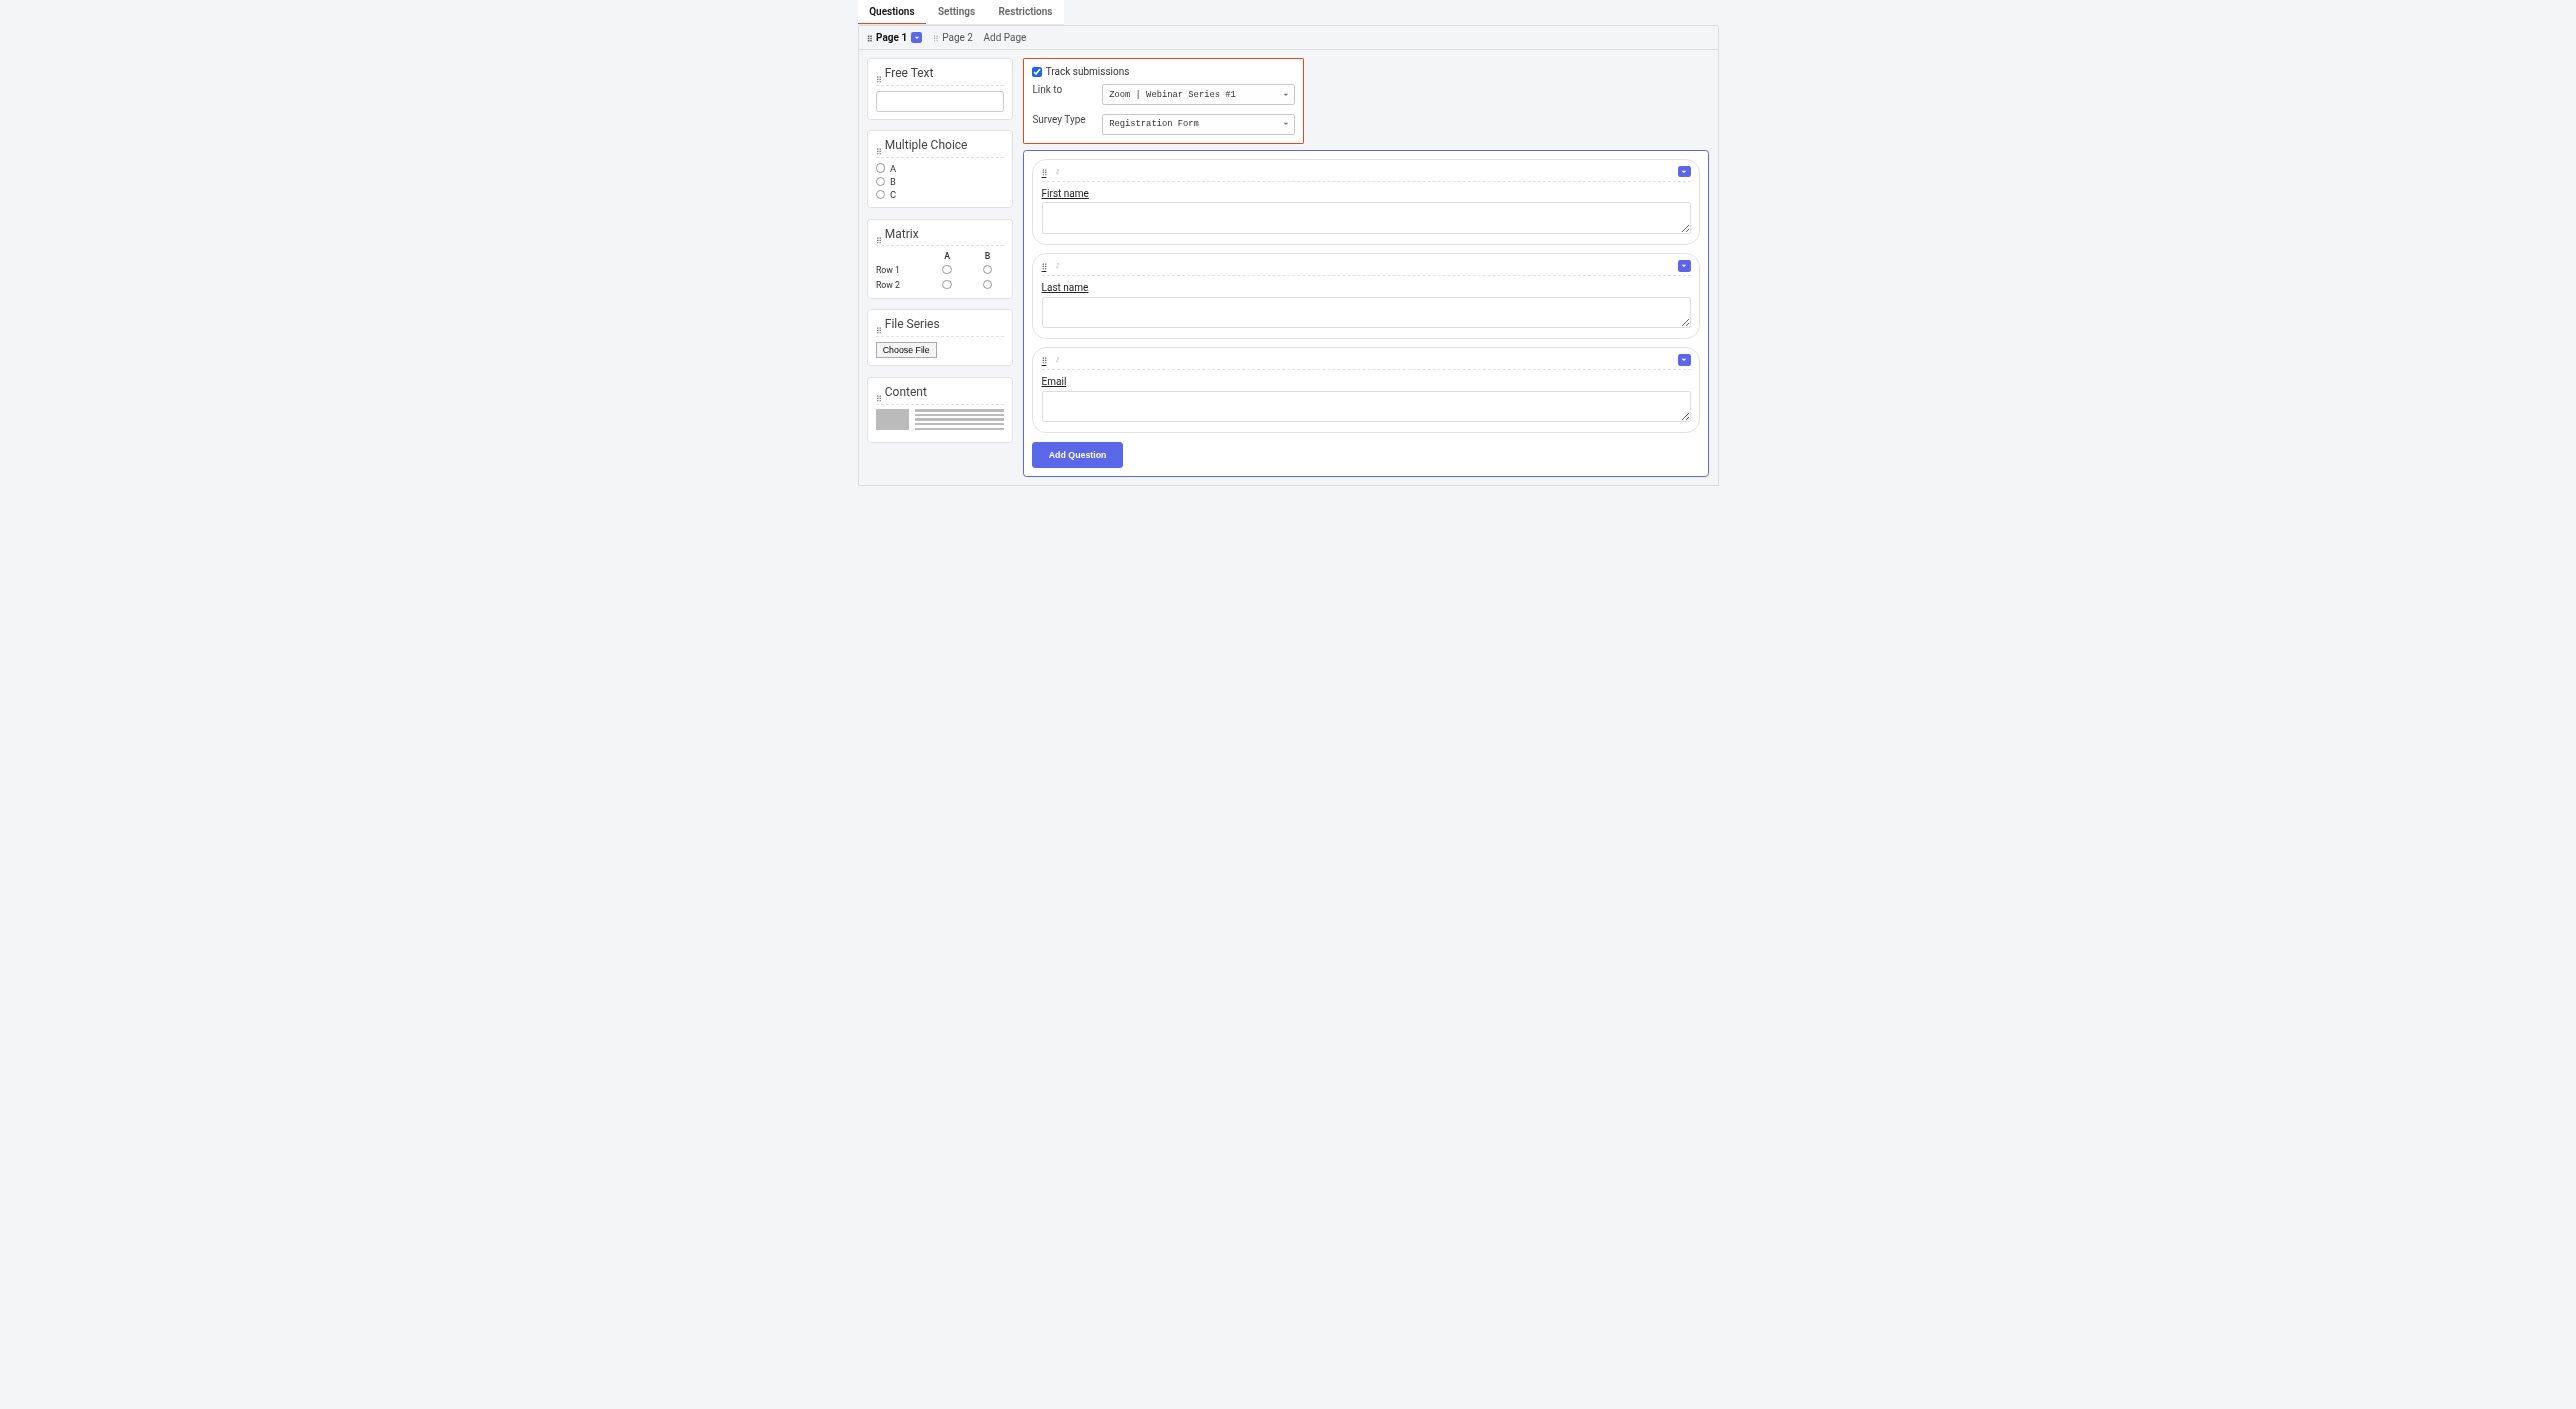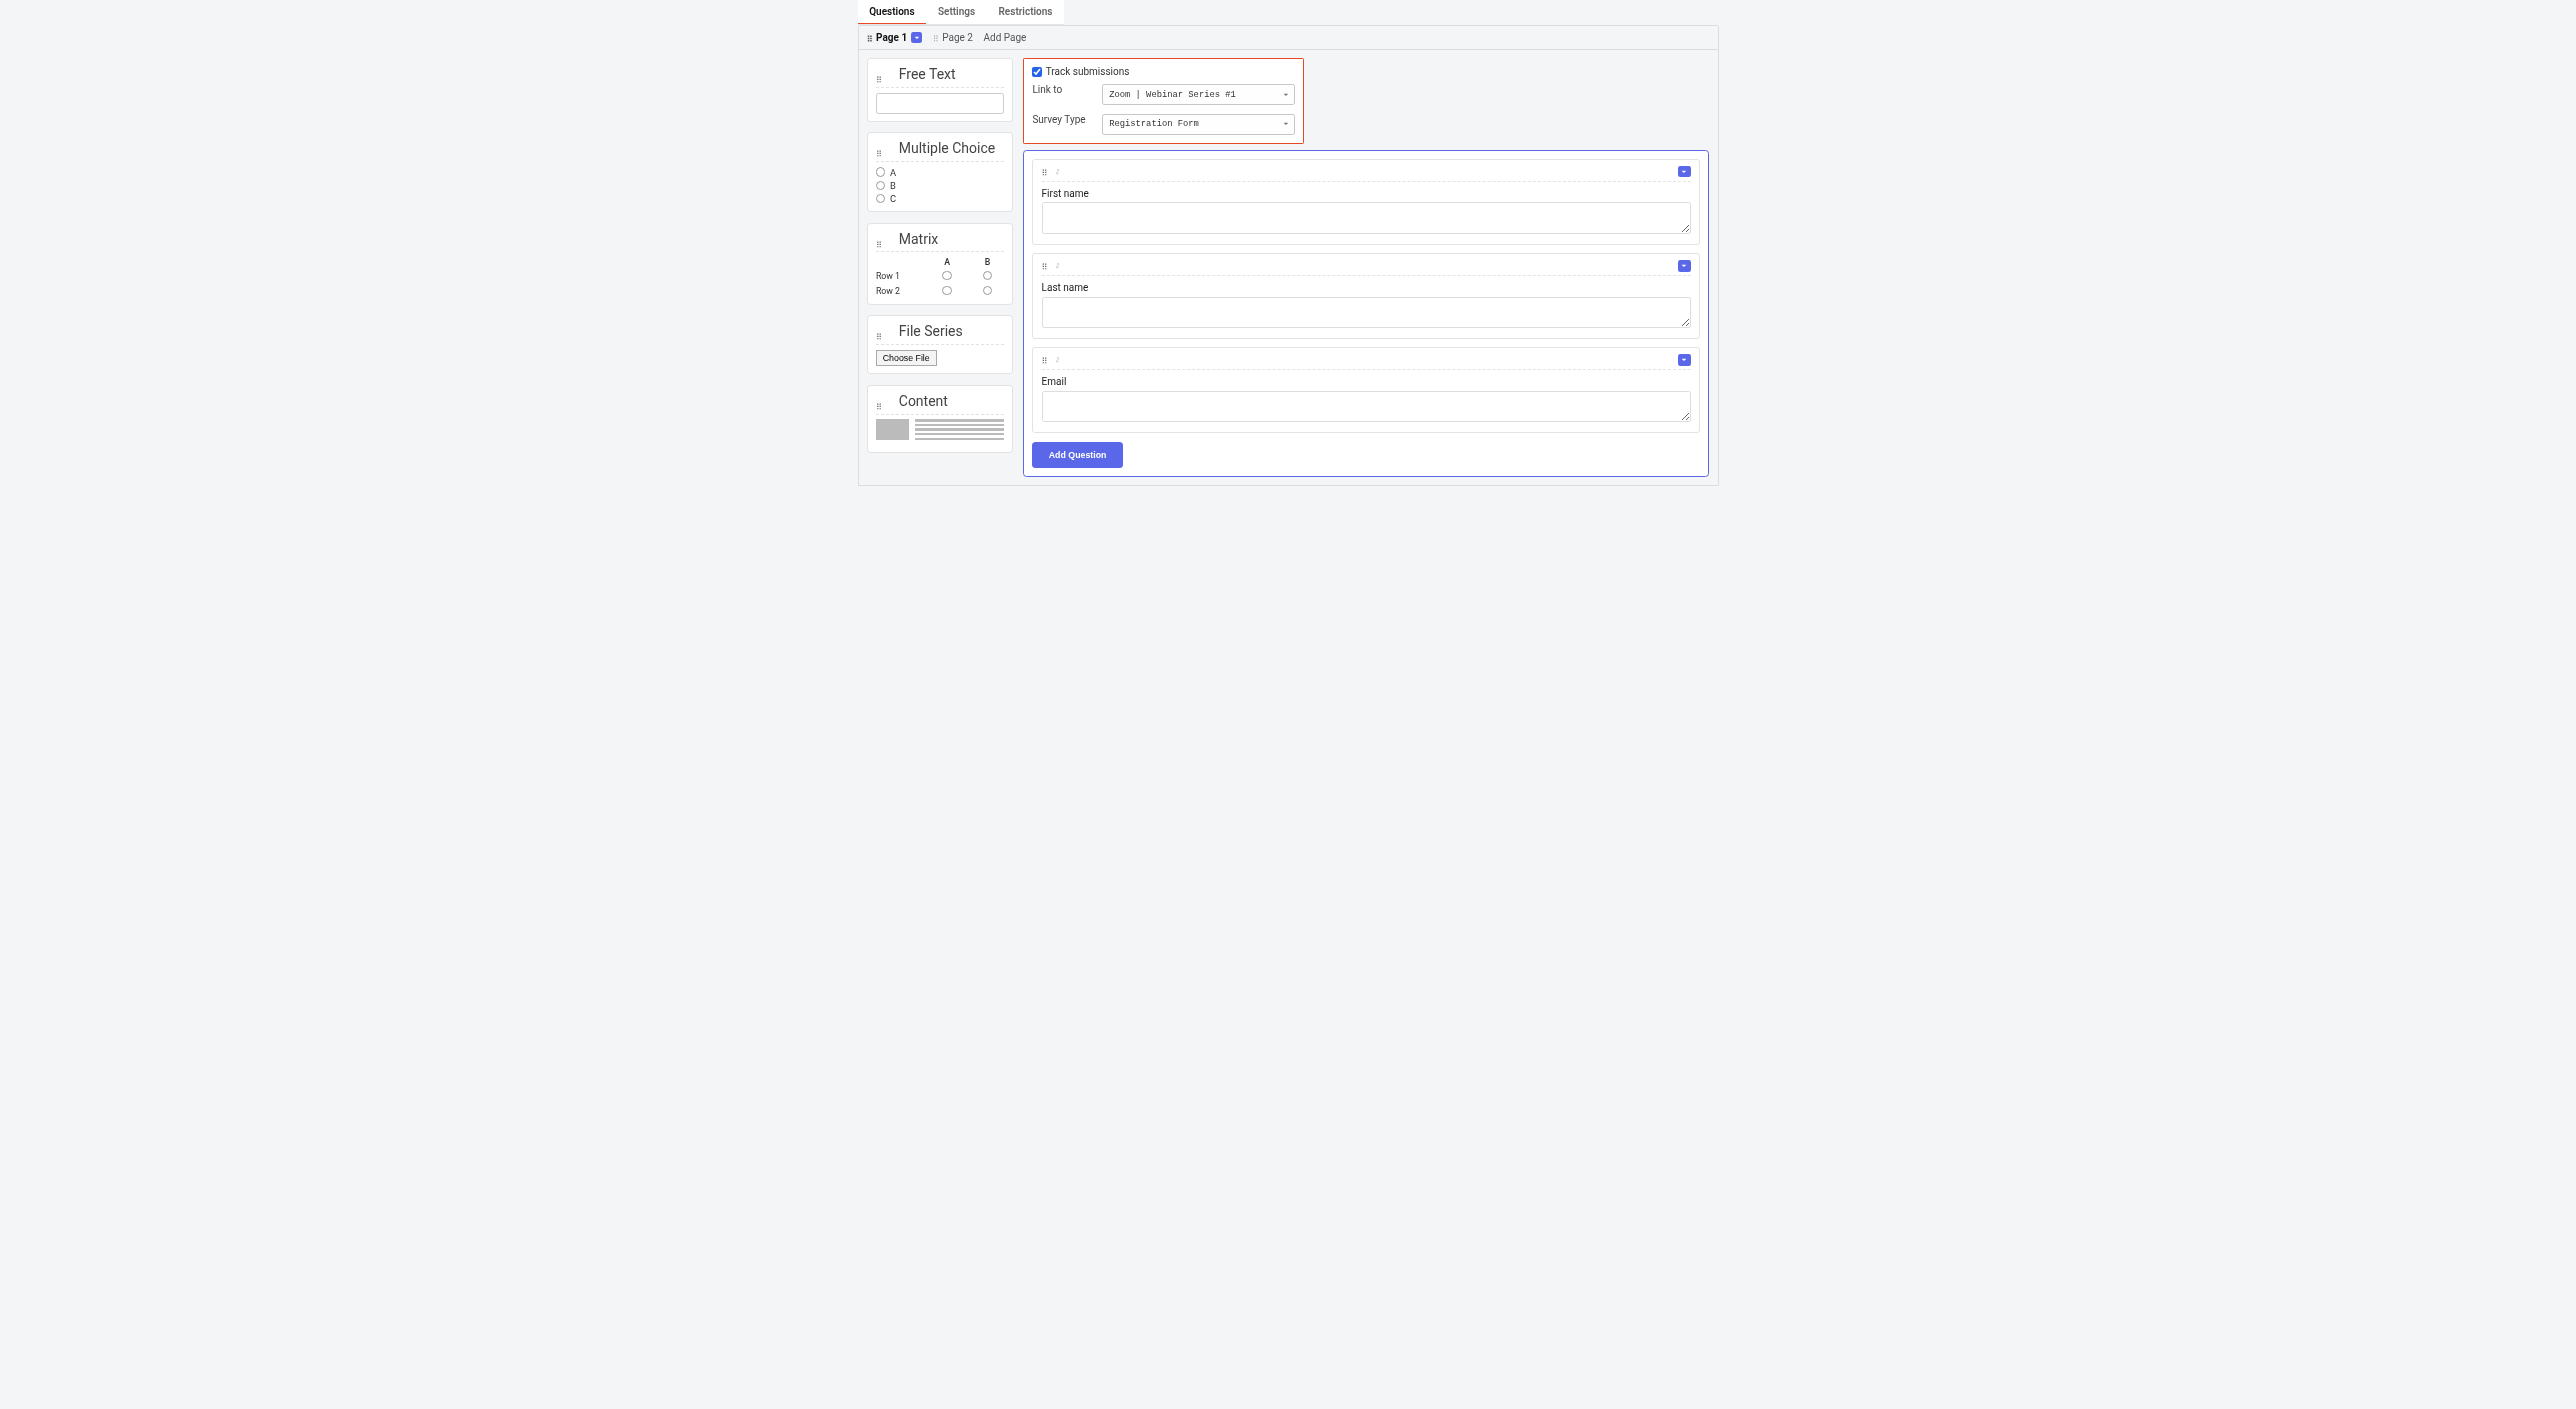--- a/index.html
+++ b/index.html
@@ -97,24 +97,24 @@
     gap: 10.5px;
   }
   .side-card {
     background: #fff;
     border: 0.6px solid #e2e2e2;
     border-radius: 3.5px;
     padding: 7px 8.2px;
   }
   .side-card-header {
     display: flex;
-    align-items: center;
-    gap: 17px;
+    align-items: flex-end;
+    gap: 3px;
     color: #444;
-    font-size: 14px;
+    font-size: 12px;
     padding-bottom: 4.7px;
     border-bottom: 0.6px dashed #e2e2e2;
     margin-bottom: 4.7px;
   }
   .side-input {
     width: 100%;
     height: 21px;
     border: 0.6px solid #ccc;
     border-radius: 2.3px;
     padding: 0 4.7px;
@@ -202,23 +202,24 @@
   .select-caret svg { width: 5.9px; height: 5.9px; fill: #777; }
 
   .questions-panel {
     border: 1.2px solid #5a67e8;
     border-radius: 3.5px;
     background: #fff;
     padding: 8.2px;
   }
   .question-card {
     border: 0.6px solid #e3e3e3;
-    border-radius: 3px;
+    border-radius: 14px;
     padding: 5.9px 8.2px 8.2px 8.2px;
     margin-bottom: 8.2px;
+    text-decoration: underline;
   }
   .qcard-header {
     display: flex; align-items: center; justify-content: space-between;
     border-bottom: 0.6px dashed #e3e3e3; padding-bottom: 3.5px; margin-bottom: 5.9px;
   }
   .qcard-left { display: flex; align-items: center; gap: 4.7px; }
   .link-icon {
     width: 10.5px; height: 10.5px; display: inline-flex; align-items:center; justify-content:center;
     color: #c8c8c8;
   }

